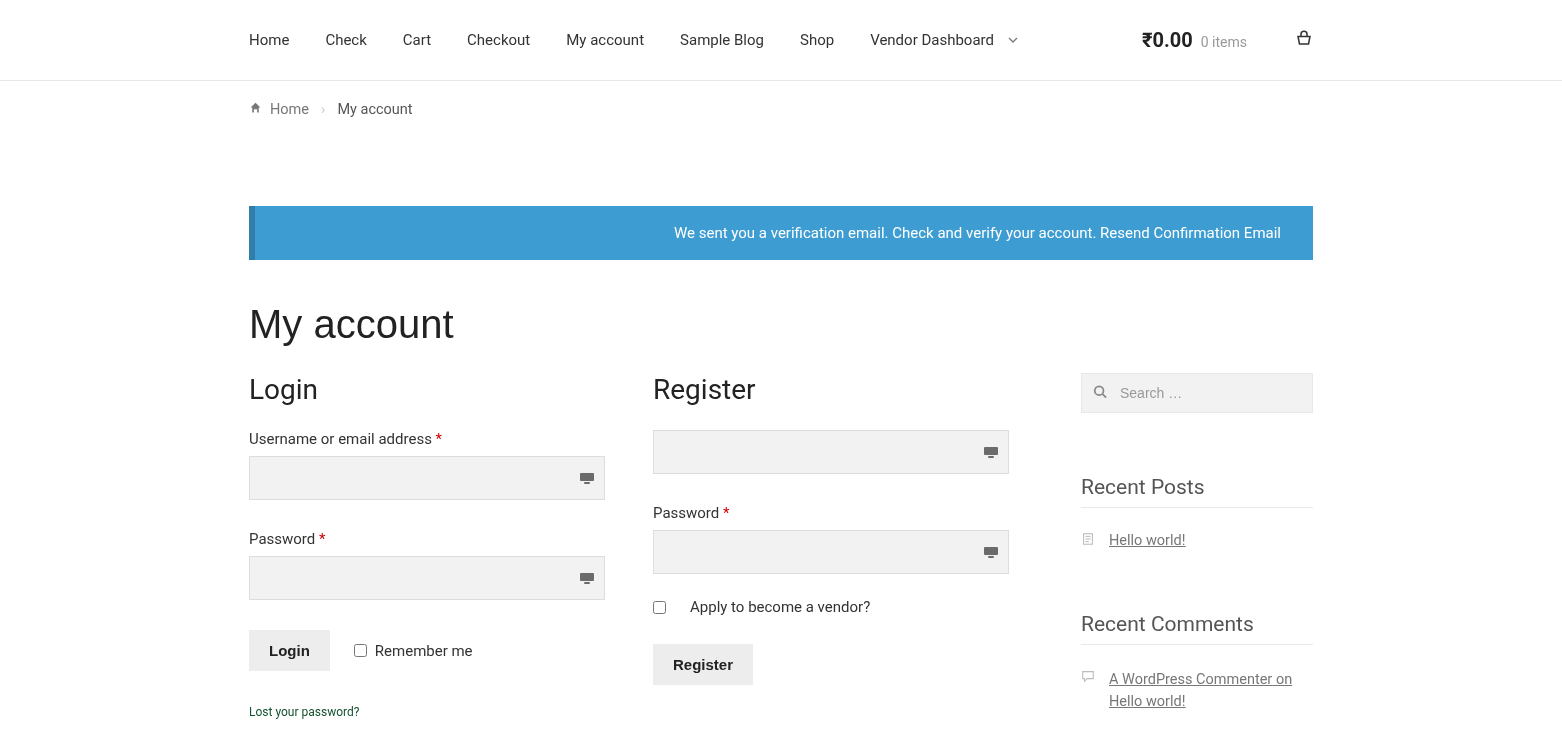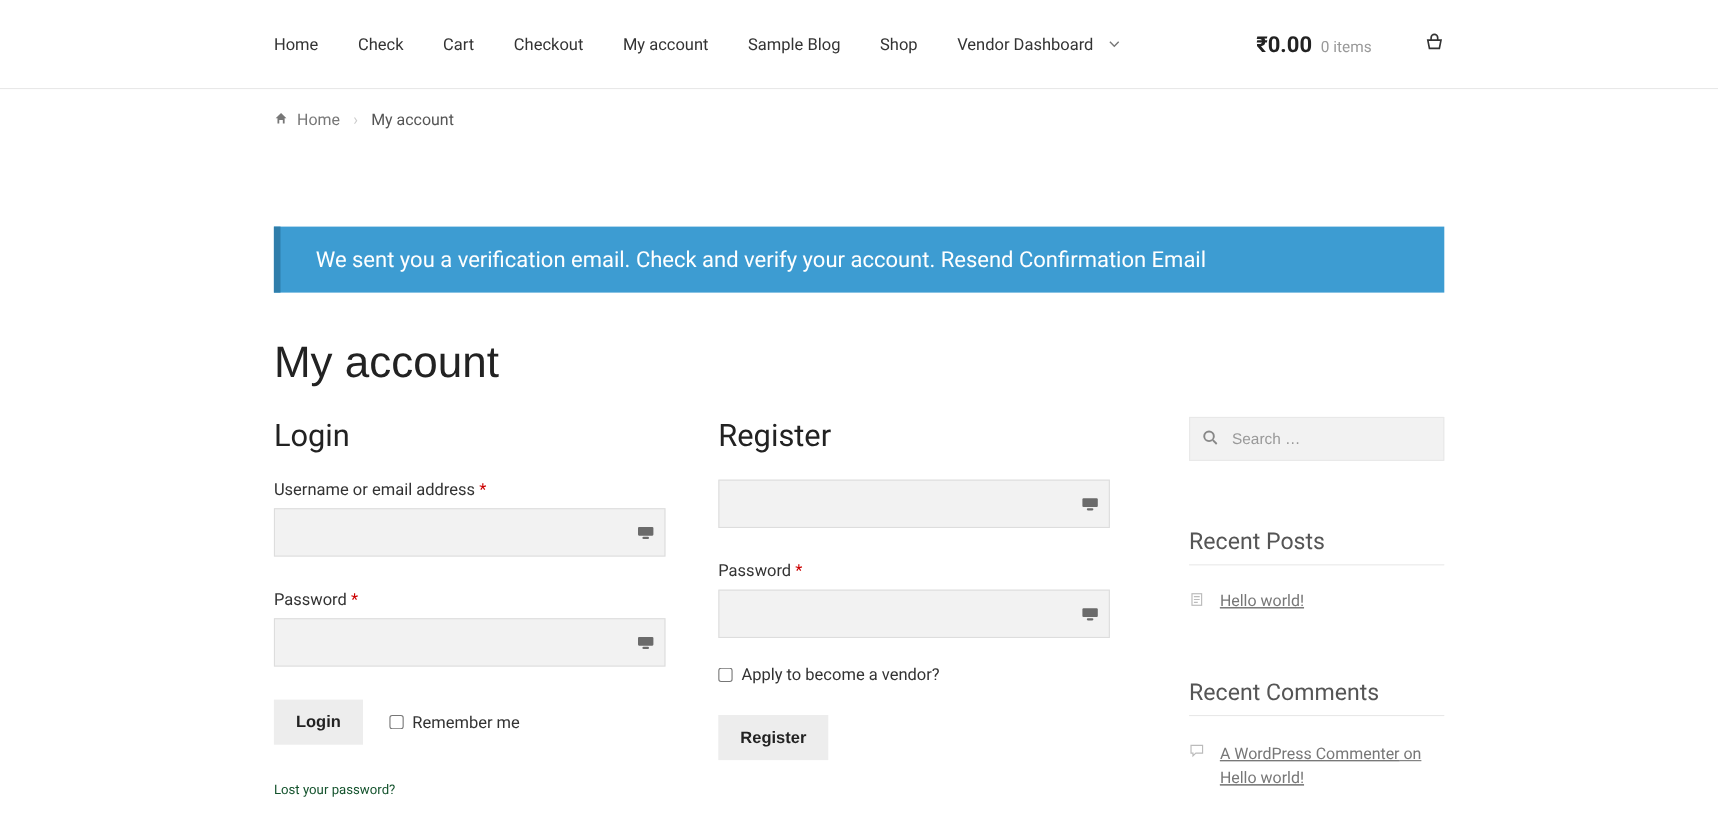--- a/index.html
+++ b/index.html
@@ -24,42 +24,42 @@
 
 
 .breadcrumb { display: flex; align-items: center; gap: 12px; padding: 20px 0 0 0; color: #777; font-size: 14.5px; }
 .breadcrumb a { color: #777; }
 .bc-home { display: flex; align-items: center; gap: 8px; cursor: pointer; }
 .bc-sep { color: #ccc; }
 .bc-current { color: #555; }
 .home-icon svg { width: 13px; height: 13px; }
 
 
-.notice { background: #3d9cd2; border-left: 6px solid #2f7eab; color: #fff; padding: 18px 32px; margin-top: 88px; font-size: 20px; }
+.notice { background: #3d9cd2; border-left: 6px solid #2f7eab; color: #fff; padding: 18px 32px; margin-top: 88px; font-size: 15px; text-align: right; }
 .notice a { color: #fff; }
 
 
 .page-title { font-size: 40px; font-weight: 300; color: #222; margin-top: 42px; margin-bottom: 26px; font-family: "Segoe UI Light", "Segoe UI", sans-serif; }
 
 
 .main-row { display: flex; gap: 0; }
 .forms-area { flex: 1; display: flex; gap: 48px; max-width: 760px; }
 .form-col { flex: 1; }
 .section-h { font-size: 28px; font-weight: 400; color: #222; margin-bottom: 24px; }
 .field-label { font-size: 15px; color: #333; margin-bottom: 8px; display: block; }
 .req { color: #c00; }
 .text-input { width: 100%; height: 44px; background: #f2f2f2; border: 1px solid #ddd; padding: 8px 40px 8px 10px; font-size: 15px; position: relative; }
 .input-wrap { position: relative; margin-bottom: 30px; }
 .kb-icon { position: absolute; right: 10px; top: 50%; transform: translateY(-50%); width: 16px; height: 16px; pointer-events: none; }
 .kb-icon svg { width: 16px; height: 16px; }
 .btn { background: #ededed; border: none; padding: 12px 20px; font-size: 15px; color: #222; font-weight: 600; cursor: pointer; }
 .row-actions { display: flex; align-items: center; gap: 24px; }
 .remember { display: flex; align-items: center; gap: 8px; font-size: 15px; color: #333; cursor: pointer; }
 .lost-link { display: block; margin-top: 34px; color: #14532d; font-size: 12px; cursor: pointer; }
-.vendor-row { display: flex; align-items: center; gap: 8px; font-size: 15px; color: #333; margin-bottom: 28px; margin-top: -6px; cursor: pointer; }
+.vendor-row { display: flex; align-items: center; gap: 24px; font-size: 15px; color: #333; margin-bottom: 28px; margin-top: -6px; cursor: pointer; }
 input[type="checkbox"] { width: 13px; height: 13px; }
 
 
 .sidebar { width: 232px; margin-left: auto; }
 .search-box { position: relative; }
 .search-input { width: 100%; height: 40px; background: #f2f2f2; border: 1px solid #e8e8e8; padding: 8px 12px 8px 38px; font-size: 14px; color: #333; }
 .search-input::placeholder { color: #999; }
 .search-icon { position: absolute; left: 12px; top: 50%; transform: translateY(-50%); color: #888; }
 .search-icon svg { width: 14px; height: 14px; }
 .widget-title { font-size: 21px; font-weight: 400; color: #555; margin-top: 62px; padding-bottom: 8px; border-bottom: 1px solid #e8e8e8; margin-bottom: 24px; }

